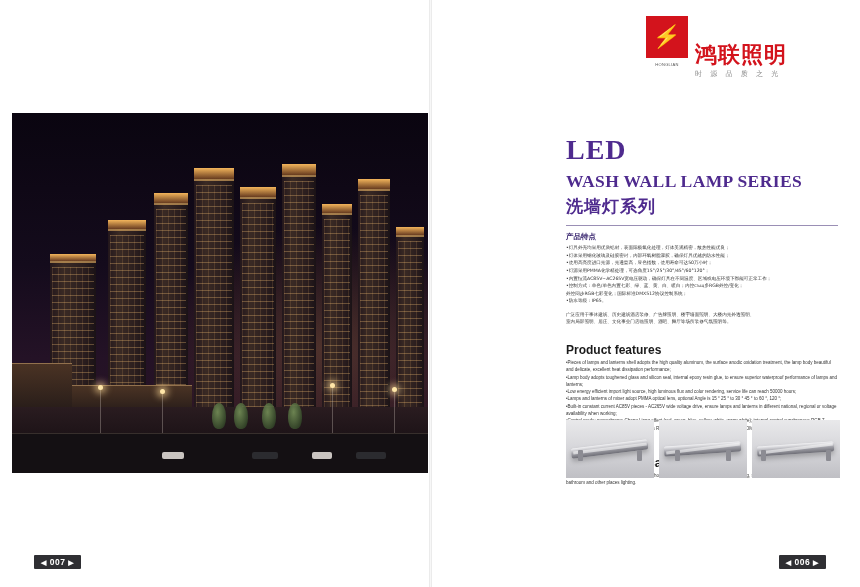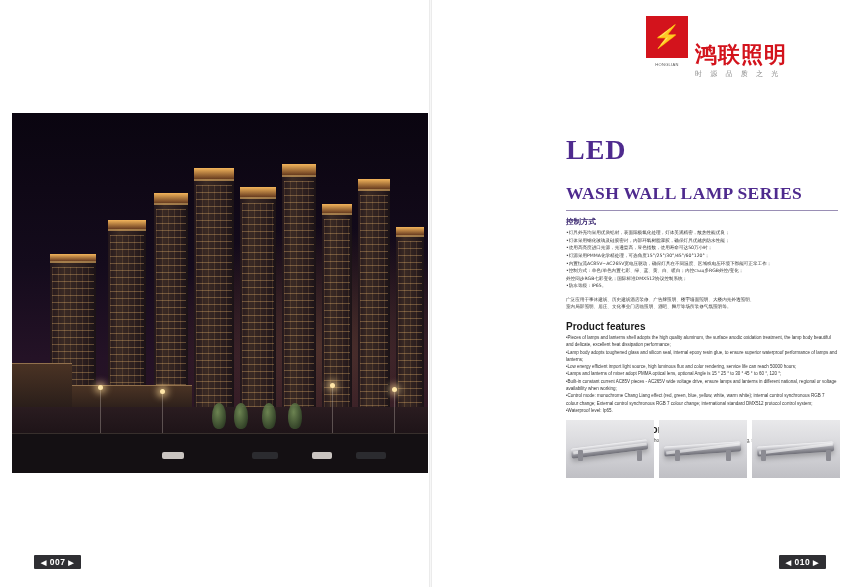--- a/index.html
+++ b/index.html
@@ -177,21 +177,21 @@
     color: #4e2a8e;
     letter-spacing: 1px;
     line-height: 1;
   }
   .title-en {
     font-family: "Liberation Serif", serif;
     font-size: 17.5px;
     font-weight: bold;
     color: #4e2a8e;
     letter-spacing: 0.4px;
-    margin-top: 20px;
+    margin-top: 8px;
     line-height: 1.1;
   }
   .title-cn {
     font-family: "DejaVu Sans", sans-serif;
     font-size: 17px;
     font-weight: bold;
     color: #4e2a8e;
     letter-spacing: 1px;
     margin-top: 4px;
   }
@@ -203,24 +203,24 @@
   }
   .sec-head-cn {
     font-family: "DejaVu Sans", sans-serif;
     font-size: 7.5px;
     font-weight: bold;
     color: #3d2a72;
     margin-bottom: 2px;
   }
   .sec-head-en {
     font-family: "Liberation Sans", sans-serif;
-    font-size: 10px;
+    font-size: 12px;
     font-weight: bold;
     color: #1b1b1b;
-    margin: 10px 0 2px 0;
+    margin: 17px 0 2px 0;
   }
   .body-cn {
     font-family: "DejaVu Sans", sans-serif;
     font-size: 4.6px;
     line-height: 1.65;
     color: #333333;
   }
   .body-cn div { white-space: nowrap; overflow: hidden; }
   .body-en {
     font-family: "Liberation Sans", sans-serif;
@@ -356,23 +356,24 @@
     <div class="car" style="left:150px; width:22px;"></div>
     <div class="car dark" style="left:240px; width:26px;"></div>
     <div class="car" style="left:300px; width:20px;"></div>
     <div class="car dark" style="left:344px; width:30px;"></div>
   </div>
 
   <div class="right-col">
 
     <div class="title-led">LED</div>
     <div class="title-en">WASH WALL LAMP SERIES</div>
+    <div class="title-cn">洗墙灯系列</div>
     <div class="rule"></div>
 
-    <div class="sec-head-cn">控制方式</div>
+    <div class="sec-head-cn">产品特点</div>
     <div class="body-cn">
       <div>•灯具外壳均采用优质铝材，表面阳极氧化处理，灯体美观精密，散热性能优良；</div>
       <div>•灯体采用钢化玻璃及硅胶密封，内部环氧树脂灌胶，确保灯具优越的防水性能；</div>
       <div>•使用高亮度进口光源，光通量高，显色指数，使用寿命可达50万小时；</div>
       <div>•灯源采用PMMA化学精处理，可选角度15°/25°/30°/45°/60°120°；</div>
       <div>•内置恒流AC85V~AC265V宽电压驱动，确保灯具在不同温度、区域或电压环境下都能可正常工作；</div>
       <div>•控制方式：单色/单色内置七彩、绿、蓝、黄、白、暖白；内控същ多RGB外控/变化；</div>
       <div>外控同步RGB七彩变化；国际标准DMX512协议控制系统；</div>
       <div>•防水等级：IP65。</div>
     </div>
@@ -425,18 +426,18 @@
   <div class="folio left">
     <span class="folio-chip">
       <span class="arrow">◀</span>
       <span>007</span>
       <span class="arrow">▶</span>
     </span>
   </div>
   <div class="folio right">
     <span class="folio-chip">
       <span class="arrow">◀</span>
-      <span>010</span>
+      <span>006</span>
       <span class="arrow">▶</span>
     </span>
   </div>
 
 </div>
 
 </body></html>

